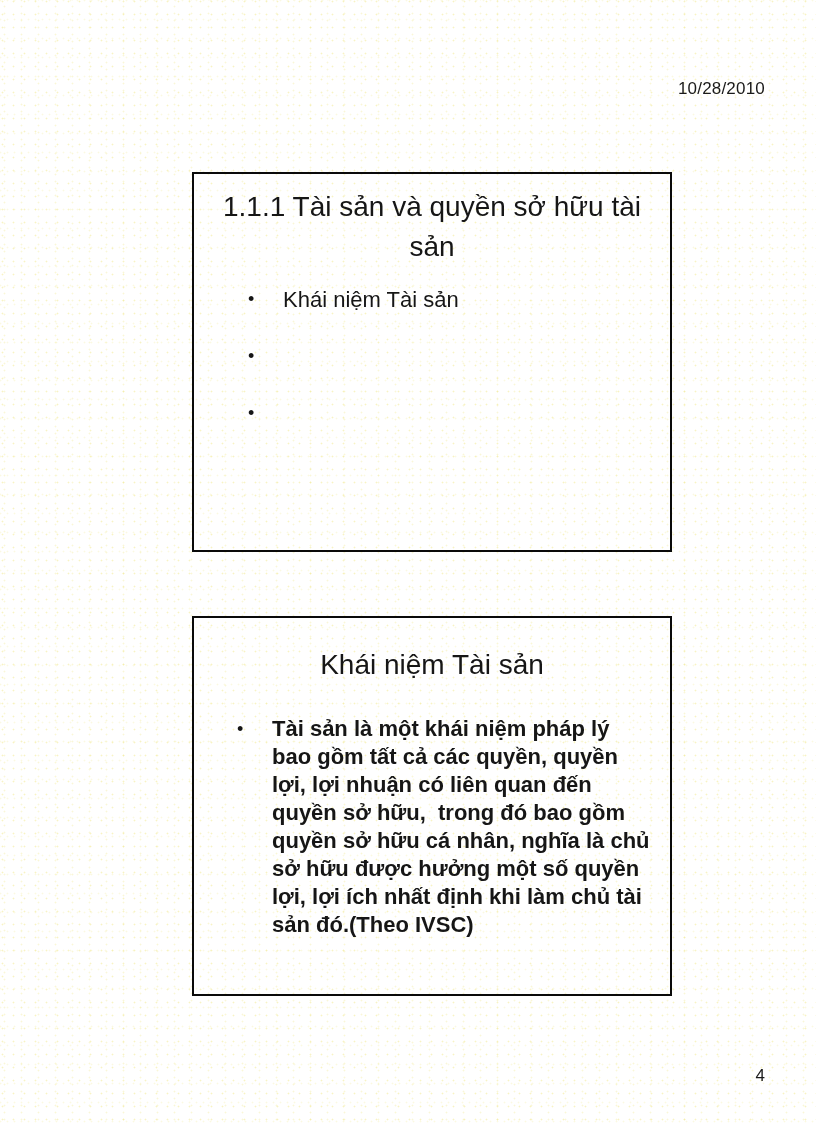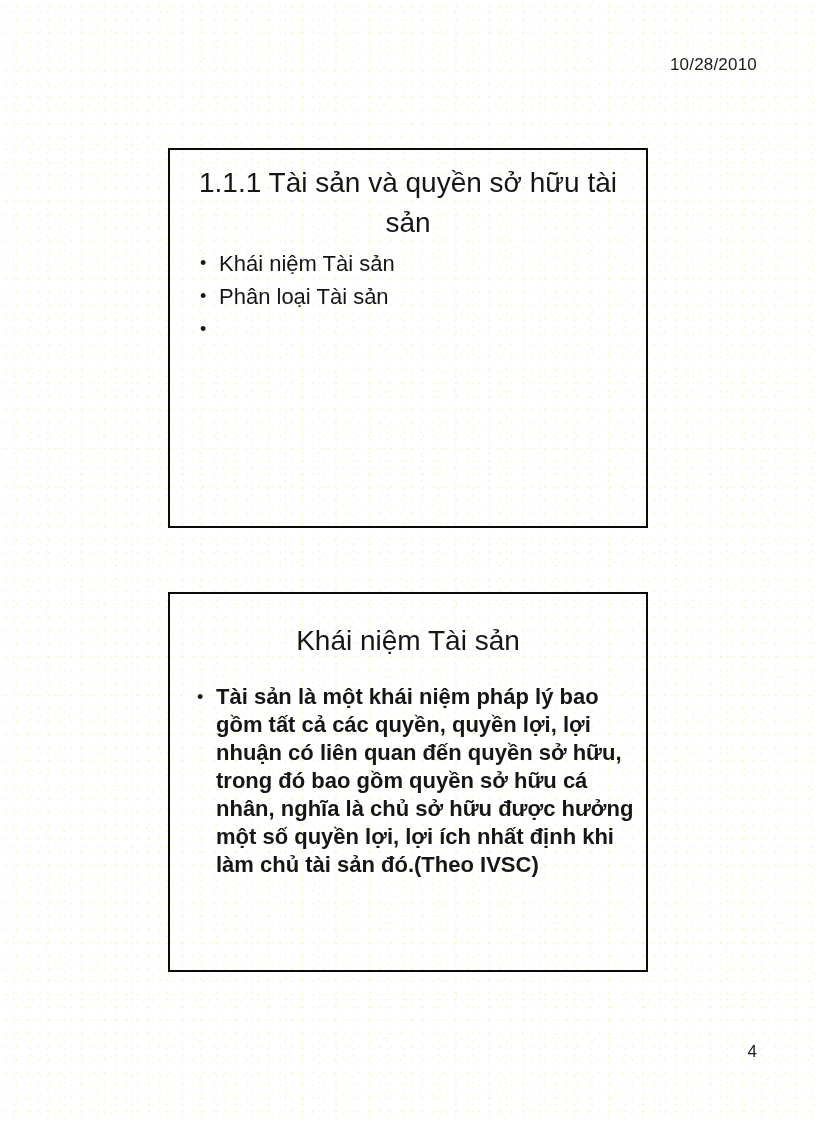--- a/index.html
+++ b/index.html
@@ -1,15 +1,15 @@
 <!DOCTYPE html>
 <html><head>
 <meta charset="utf-8">
 <style>
-  * { margin: 0; padding: 0; box-sizing: border-box; }
+  * { margin: 8px; padding: 0; box-sizing: border-box; }
 
   html, body {
     width: 816px;
     height: 1123px;
   }
 
   body {
     position: relative;
     font-family: "Liberation Sans", sans-serif;
     color: #1a1a1a;
@@ -121,21 +121,20 @@
 
 <div class="slide slide-1">
   <div class="slide-title">1.1.1 Tài sản và quyền sở hữu tài sản</div>
   <ul class="bullet-list">
     <li class="bullet-item">
       <span class="bullet-dot">•</span>
       <span class="bullet-text">Khái niệm Tài sản</span>
     </li>
     <li class="bullet-item">
       <span class="bullet-dot">•</span>
-      <span class="bullet-text">Phân loại Tài sản</span>
     </li>
     <li class="bullet-item">
       <span class="bullet-dot">•</span>
     </li>
   </ul>
 </div>
 
 <div class="slide slide-2">
   <div class="slide-title">Khái niệm Tài sản</div>
   <div class="body-bullet">

